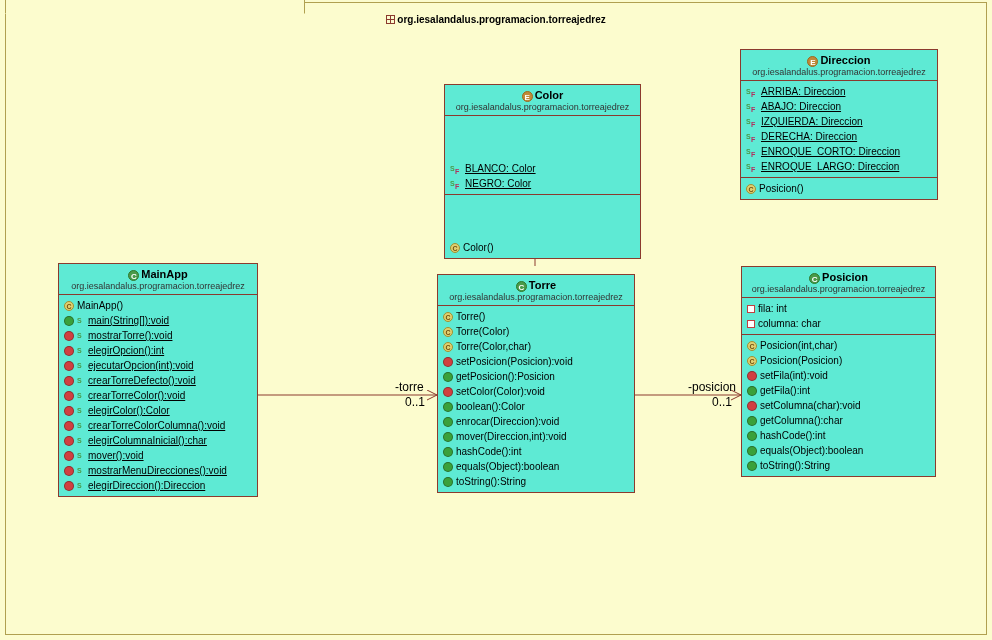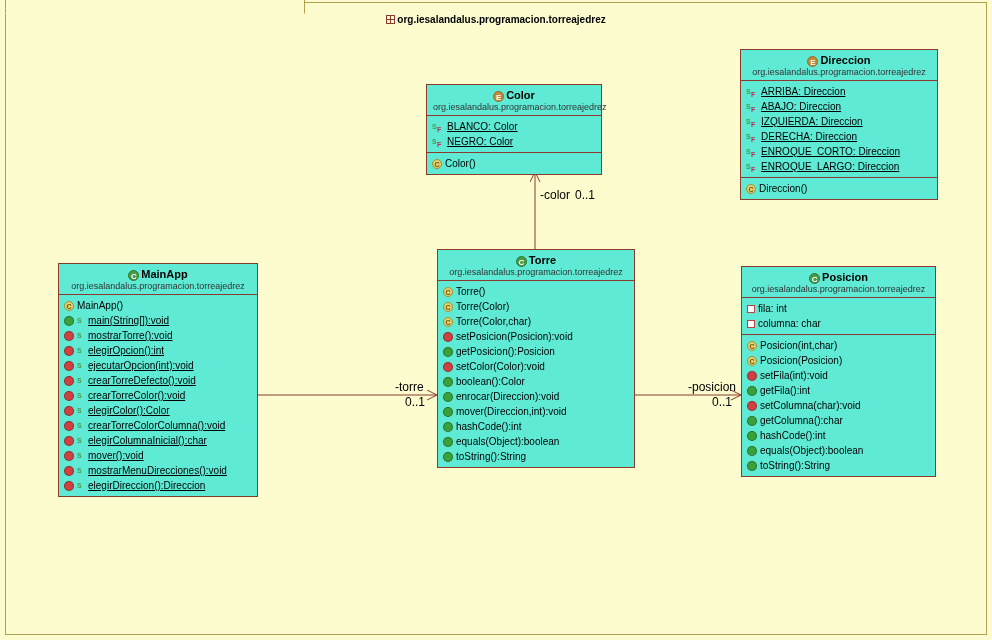--- a/index.html
+++ b/index.html
@@ -224,21 +224,21 @@
         <span class="txt">mostrarMenuDirecciones():void</span>
       </div>
       <div class="member static">
         <span class="vis private"></span>
         <span class="s-badge"></span>
         <span class="txt">elegirDireccion():Direccion</span>
       </div>
     </div>
 </div>
 
-<div class="uml" style="left:437px; top:249px; width:198px;">
+<div class="uml" style="left:437px; top:274px; width:198px;">
   <div class="uml-head">
     <div><span class="cls-icon class">C</span><span class="cls-name">Torre</span></div>
     <div class="pkg-path">org.iesalandalus.programacion.torreajedrez</div>
   </div>
   <div class="uml-sec" id="torre-ops">
       <div class="member ">
         <span class="c-badge"></span>
         <span class="txt">Torre()</span>
       </div>
       <div class="member ">
@@ -336,21 +336,21 @@
         <span class="vis public"></span>
         <span class="txt">equals(Object):boolean</span>
       </div>
       <div class="member ">
         <span class="vis public"></span>
         <span class="txt">toString():String</span>
       </div>
     </div>
 </div>
 
-<div class="uml" style="left:426px; top:84px; width:176px;">
+<div class="uml" style="left:444px; top:84px; width:197px;gap:42px;">
   <div class="uml-head">
     <div><span class="cls-icon enum">E</span><span class="cls-name">Color</span></div>
     <div class="pkg-path">org.iesalandalus.programacion.torreajedrez</div>
   </div>
   <div class="uml-sec" id="color-lits">
       <div class="member static">
         <span class="sf-badge"></span>
         <span class="txt">BLANCO: Color</span>
       </div>
       <div class="member static">
@@ -393,21 +393,21 @@
         <span class="txt">ENROQUE_CORTO: Direccion</span>
       </div>
       <div class="member static">
         <span class="sf-badge"></span>
         <span class="txt">ENROQUE_LARGO: Direccion</span>
       </div>
     </div>
   <div class="uml-sec" id="direccion-ops">
       <div class="member ">
         <span class="c-badge"></span>
-        <span class="txt">Direccion()</span>
+        <span class="txt">Posicion()</span>
       </div>
     </div>
 </div>
 
 <svg class="rels" width="992" height="640">
   <defs>
     <marker id="arrow" markerWidth="12" markerHeight="12" refX="10" refY="5" orient="auto">
       <path d="M0,0 L10,5 L0,10" fill="none" stroke="#8b3a2e" stroke-width="1"></path>
     </marker>
   </defs>

